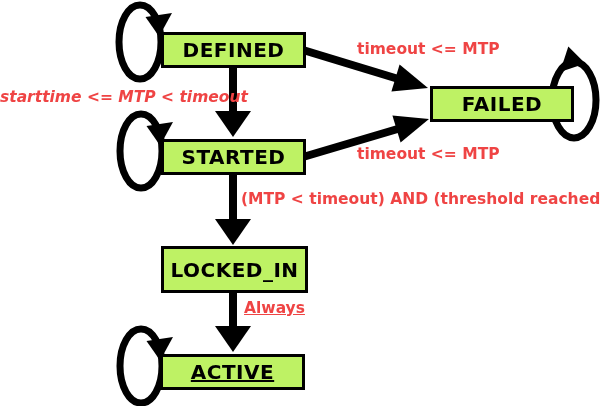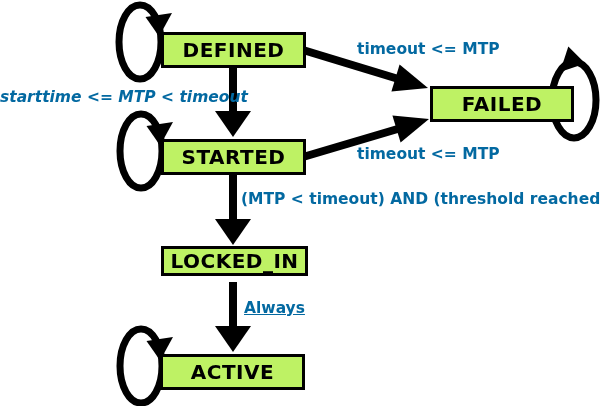--- a/index.html
+++ b/index.html
@@ -30,27 +30,27 @@
     font-weight: bold;
     font-size: 20px;
     color: #000000;
     letter-spacing: 0.5px;
     z-index: 2;
     white-space: nowrap;
   }
   .state-defined  { left: 161px; top: 32px;  width: 145px; height: 36px; }
   .state-failed   { left: 430px; top: 86px;  width: 144px; height: 36px; }
   .state-started  { left: 161px; top: 139px; width: 145px; height: 36px; }
-  .state-locked_in{ left: 161px; top: 246px; width: 147px; height: 30px; }
-  .state-active   { left: 160px; top: 354px; width: 145px; height: 36px; }
+  .state-locked_in{ left: 161px; top: 246px; width: 147px; height: 47px; }
+  .state-active   { left: 160px; top: 354px; width: 145px; height: 36px; text-decoration: underline; }
   .edge-label {
     position: absolute;
     font-weight: bold;
     font-size: 15.5px;
-    color: #0369a1;
+    color: #ef4444;
     white-space: nowrap;
     z-index: 3;
   }
   .lbl-defined-failed   { left: 357px; top: 40px; }
   .lbl-defined-started  { left: 0px;   top: 88px; font-style: italic; }
   .lbl-started-failed   { left: 357px; top: 145px; }
   .lbl-started-locked   { left: 241px; top: 190px; }
   .lbl-locked-active    { left: 244px; top: 299px; text-decoration: underline; }
 </style>
 </head>

